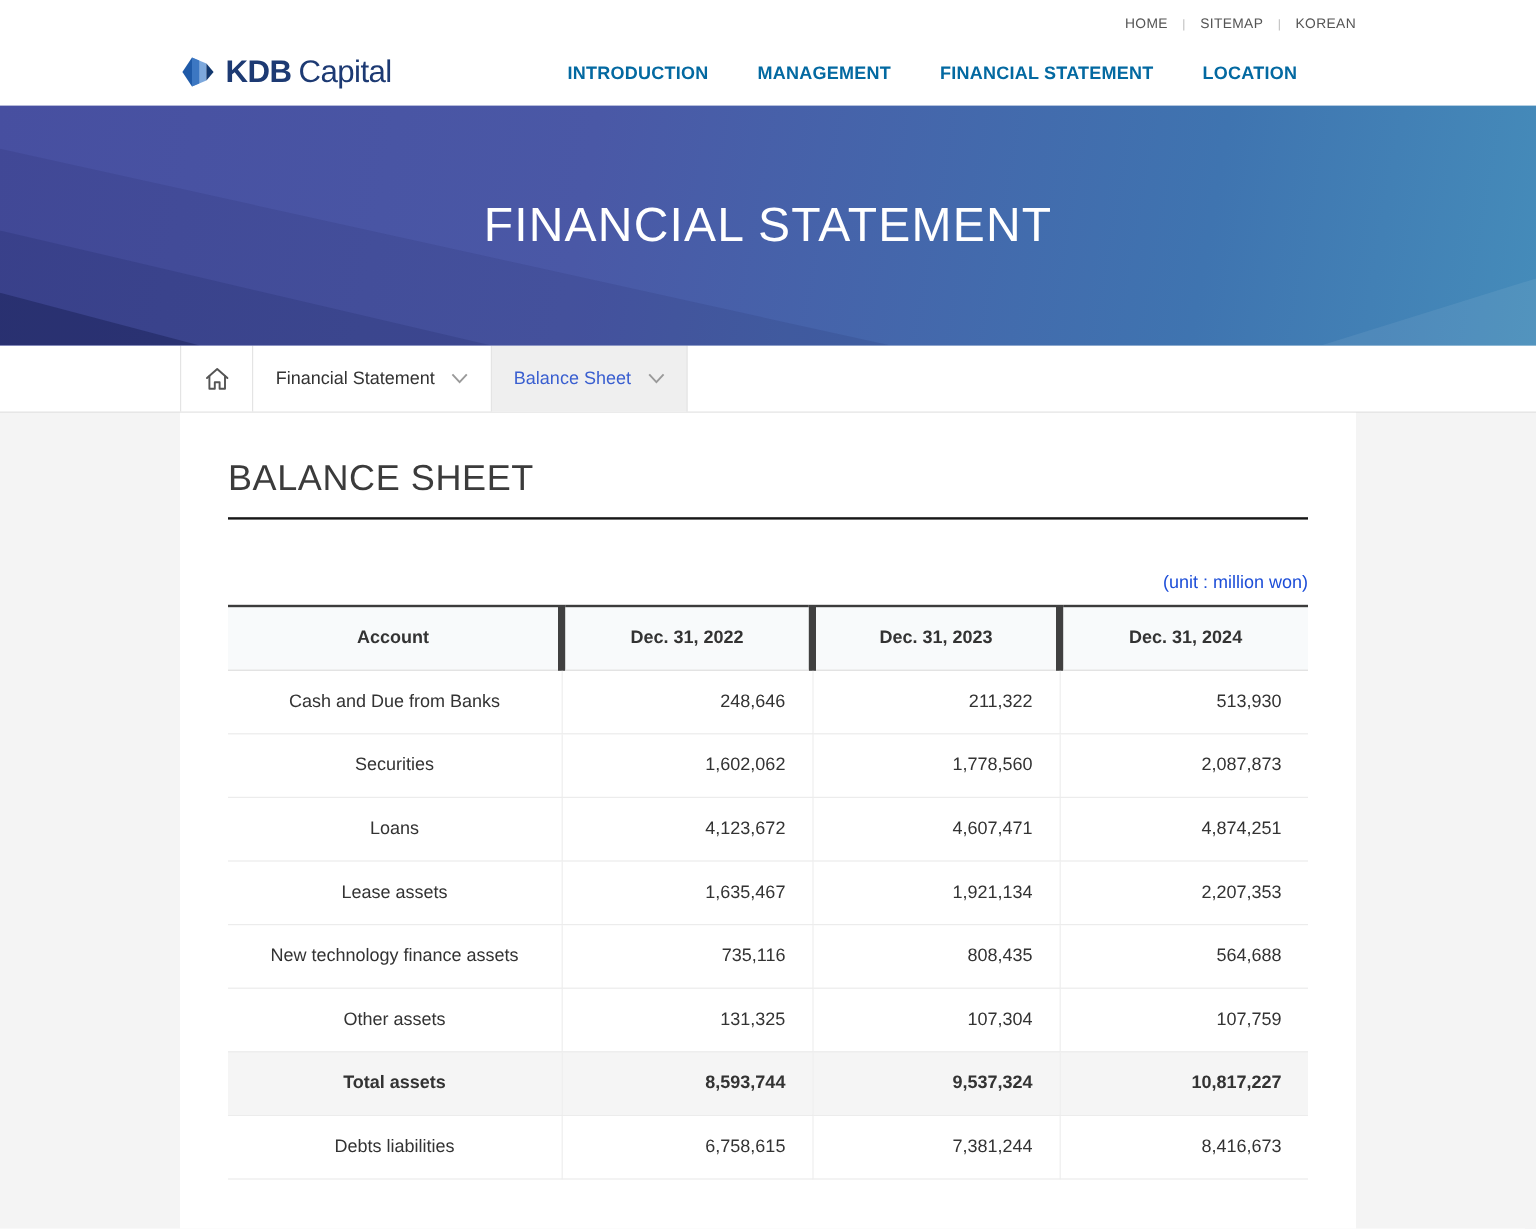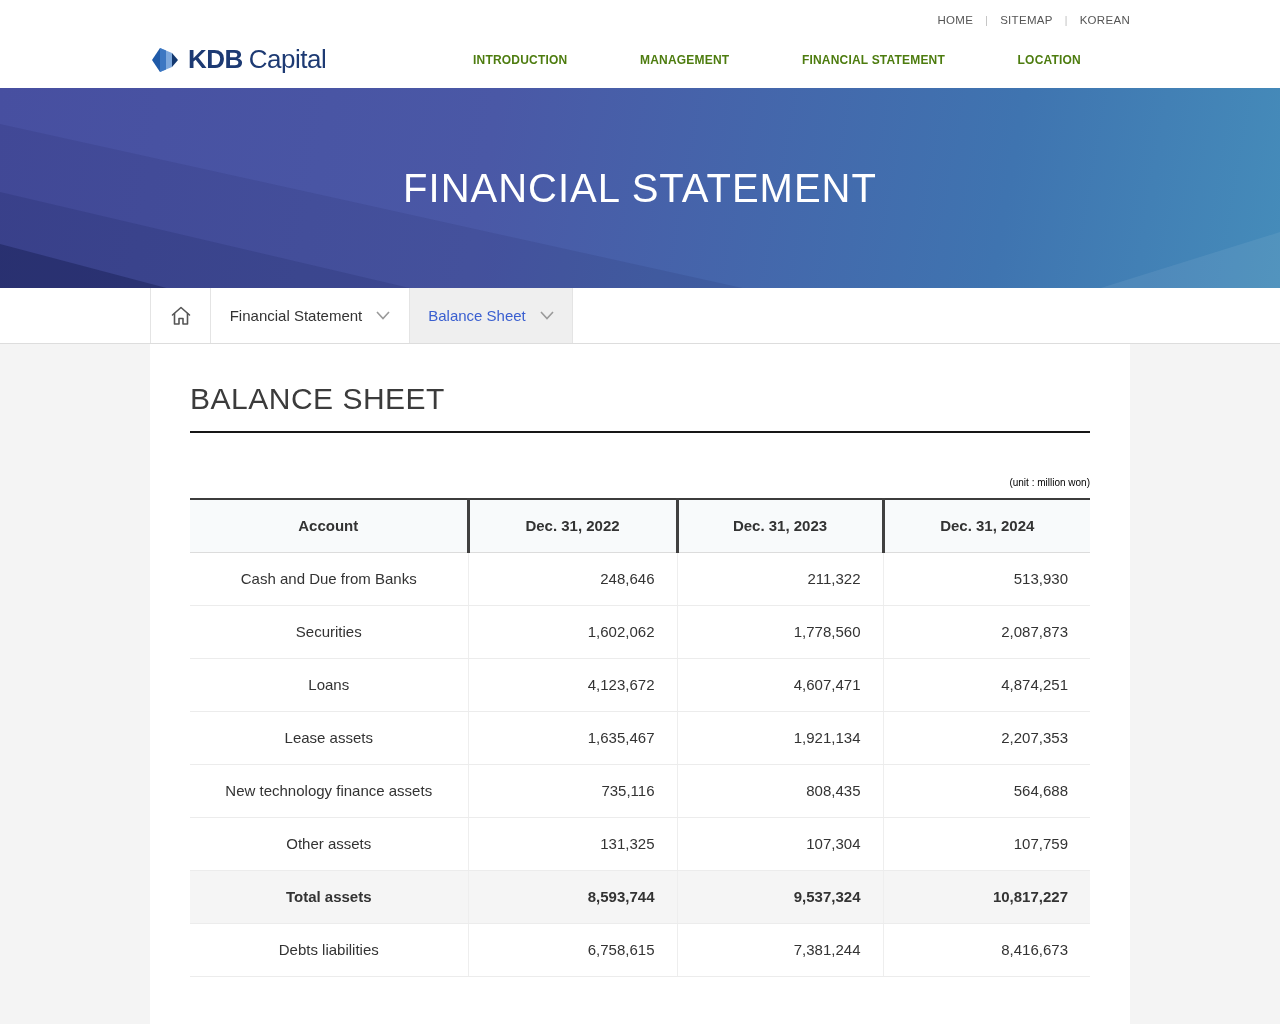--- a/index.html
+++ b/index.html
@@ -27,21 +27,21 @@
   }
   .brand-text { font-size: 26px; color: #1d3a73; letter-spacing: -0.5px; }
   .brand-text .kdb { font-weight: 700; }
   .brand-text .capital { font-weight: 500; margin-left: 6px; }
 
   .main-nav {
     position: absolute; left: 473px; top: 53px; width: 608px;
     display: flex; justify-content: space-between; align-items: center;
   }
   .main-nav .nav-item {
-    font-size: 12px; font-weight: 700; color: #4d7c0f;
+    font-size: 15px; font-weight: 700; color: #0369a1;
     letter-spacing: .2px; text-decoration: none; cursor: pointer; white-space: nowrap;
   }
 
   
   .hero {
     position: relative; width: 1280px; height: 200px; overflow: hidden;
     background: linear-gradient(100deg, #474fa0 0%, #4a58a6 38%, #3f74b0 78%, #458cba 100%);
   }
   .hero .tri { position: absolute; left: 0; top: 0; width: 100%; height: 100%; }
   .tri-a { background: rgba(15, 20, 70, 0.10); clip-path: polygon(0 18%, 58% 100%, 0 100%); }
@@ -71,34 +71,34 @@
   .chev { display: inline-flex; }
 
   
   .content-wrap { width: 1280px; height: 680px; background: #f4f4f4; }
   .content-panel {
     width: 980px; height: 100%; margin: 0 auto; background: #fff;
     padding: 38px 40px 0 40px;
   }
   .page-title { font-size: 30px; font-weight: 400; color: #3b3b3b; letter-spacing: .5px; }
   .title-rule { margin-top: 15px; border-bottom: 2px solid #161616; }
-  .unit-note { margin-top: 44px; margin-bottom: 10px; text-align: right; font-size: 10px; color: #000000; }
+  .unit-note { margin-top: 44px; margin-bottom: 10px; text-align: right; font-size: 15px; color: #1d4ed8; }
 
   table.bs {
     width: 900px; table-layout: fixed; border-collapse: collapse;
     border-top: 2px solid #3c3c3c;
     font-size: 15px; color: #333;
   }
   table.bs col.c0 { width: 278px; }
   table.bs col.c1 { width: 209px; }
   table.bs col.c2 { width: 206px; }
   table.bs col.c3 { width: 207px; }
   table.bs th {
     height: 53px; background: #f8fafb; font-weight: 700; text-align: center;
-    border-bottom: 1px solid #dcdcdc; border-right: 3px solid #404040;
+    border-bottom: 1px solid #dcdcdc; border-right: 6px solid #404040;
   }
   table.bs td {
     height: 53px; border-bottom: 1px solid #ececec; border-right: 1px solid #eeeeee;
     background: #fff;
   }
   table.bs th:last-child, table.bs td:last-child { border-right: none; }
   td.acct { text-align: center; }
   td.num { text-align: right; padding-right: 22px; }
   tr.total-row td { background: #f5f5f5; font-weight: 700; }
 

